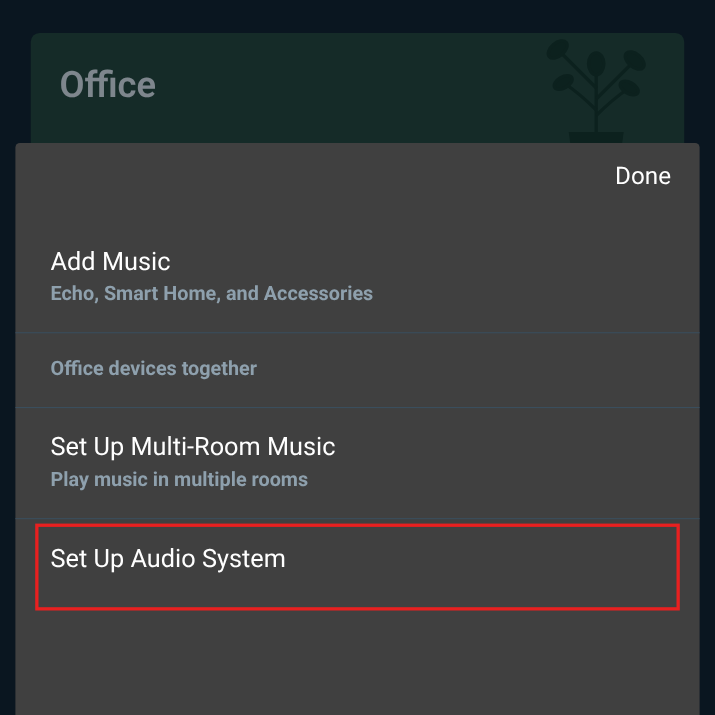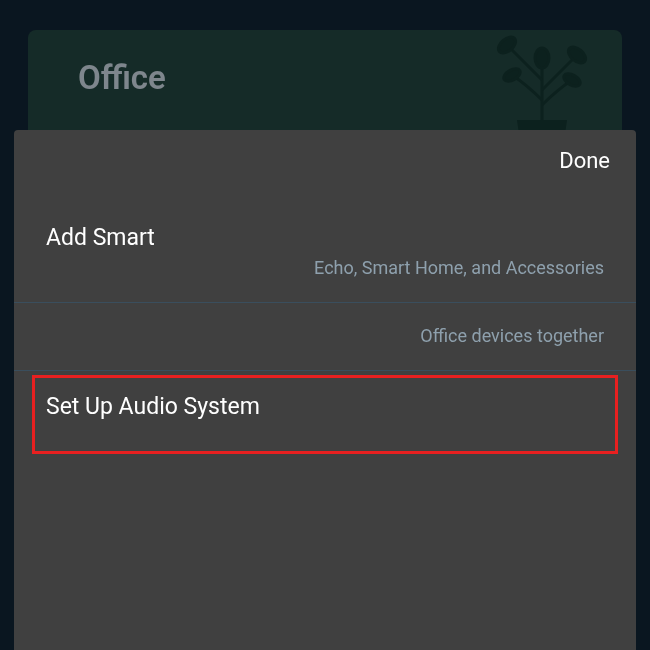--- a/index.html
+++ b/index.html
@@ -32,21 +32,20 @@
       background: #1f3d2f;
       border-radius: 8px;
       padding: 28px 26px;
       opacity: 0.55;
       overflow: hidden;
     }
     .room-title {
       color: #dde3e6;
       font-size: 33px;
       font-weight: 600;
-      margin-left: 24px;
     }
     .plant-illustration {
       position: absolute;
       right: 20px;
       top: -10px;
     }
     .sheet {
       position: absolute;
       top: 130px;
       left: 14px;
@@ -80,22 +79,21 @@
     }
     .menu-item-title {
       color: #fff;
       font-size: 23px;
       font-weight: 400;
       margin-bottom: 6px;
     }
     .menu-item-subtitle {
       color: #8ea0ad;
       font-size: 18px;
-      font-weight: 400;
-      text-align: right;
+      font-weight: 700;
     }
     .highlighted {
       position: relative;
     }
     .highlight-box {
       position: absolute;
       top: 4px;
       left: 18px;
       right: 18px;
       bottom: -4px;
@@ -124,24 +122,28 @@
       <ellipse cx="60" cy="38" rx="7" ry="10" fill="#0f2a1d"></ellipse>
     </g>
     <path d="M35 100 L85 100 L78 150 L42 150 Z" fill="#0f2a1d"></path>
   </svg>
 </div>
 
 <div class="sheet">
   <div class="done-btn">Done</div>
   <div class="menu-list">
     <div class="menu-item">
-      <div class="menu-item-title">Add Smart</div>
+      <div class="menu-item-title">Add Music</div>
       <div class="menu-item-subtitle">Echo, Smart Home, and Accessories</div>
     </div>
     <div class="menu-item">
       <div class="menu-item-subtitle">Office devices together</div>
+    </div>
+    <div class="menu-item">
+      <div class="menu-item-title">Set Up Multi-Room Music</div>
+      <div class="menu-item-subtitle">Play music in multiple rooms</div>
     </div>
     <div class="menu-item highlighted">
       <div class="menu-item-title">Set Up Audio System</div>
       <div class="highlight-box"></div>
     </div>
   </div>
 </div>
 
 </body></html>

